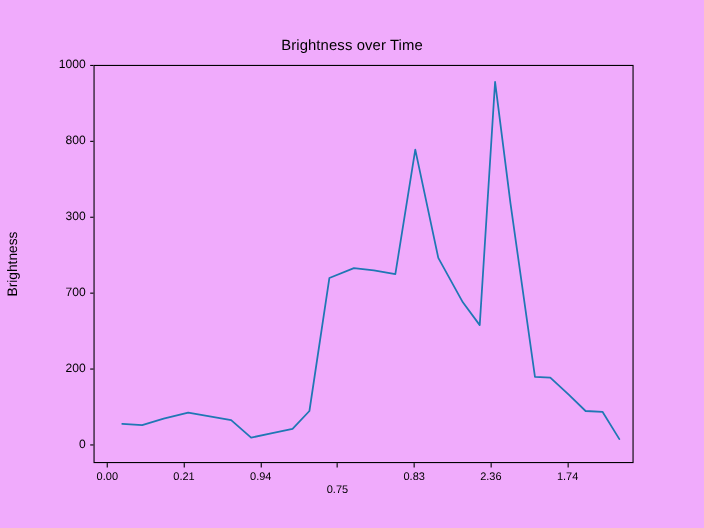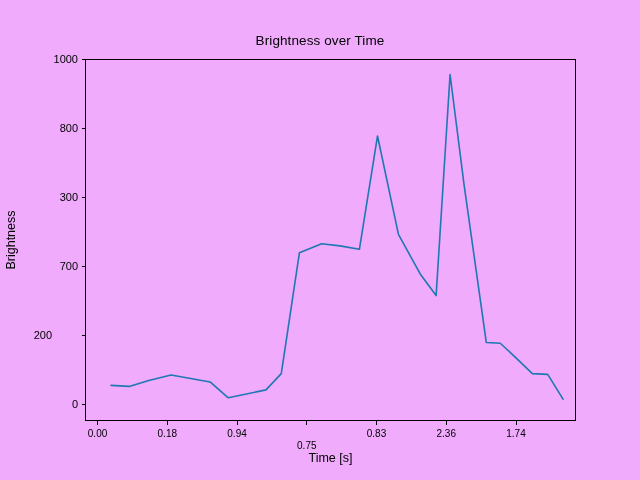--- a/index.html
+++ b/index.html
@@ -127,32 +127,31 @@
       <div class="xtick-mark" style="left: 97.054px; top: 421px;"></div>
       <div class="xtick-mark" style="left: 166.798px; top: 421px;"></div>
       <div class="xtick-mark" style="left: 236.543px; top: 421px;"></div>
       <div class="xtick-mark" style="left: 306.287px; top: 421px;"></div>
       <div class="xtick-mark" style="left: 376.031px; top: 421px;"></div>
       <div class="xtick-mark" style="left: 445.776px; top: 421px;"></div>
       <div class="xtick-mark" style="left: 515.52px; top: 421px;"></div>
     </div>
   <div id="ytick-labels-layer">
       <div class="ytick-label" style="right: 562px; top: 404.42px;">0</div>
-      <div class="ytick-label" style="right: 588px; top: 335.336px;">200</div>
+      <div class="ytick-label" style="right: 562px; top: 335.336px;">200</div>
       <div class="ytick-label" style="right: 562px; top: 266.252px;">700</div>
       <div class="ytick-label" style="right: 562px; top: 197.168px;">300</div>
       <div class="ytick-label" style="right: 562px; top: 128.084px;">800</div>
       <div class="ytick-label" style="right: 562px; top: 59px;">1000</div>
     </div>
   <div id="xtick-labels-layer">
       <div class="xtick-label" style="left: 97.554px; top: 428px;">0.00</div>
-      <div class="xtick-label" style="left: 167.298px; top: 428px;">0.18</div>
+      <div class="xtick-label" style="left: 167.298px; top: 428px;">0.21</div>
       <div class="xtick-label" style="left: 237.043px; top: 428px;">0.94</div>
       <div class="xtick-label" style="left: 306.787px; top: 440px;">0.75</div>
       <div class="xtick-label" style="left: 376.531px; top: 428px;">0.83</div>
       <div class="xtick-label" style="left: 446.276px; top: 428px;">2.36</div>
       <div class="xtick-label" style="left: 516.02px; top: 428px;">1.74</div>
     </div>
 
-  <div id="xlabel">Time [s]</div>
   <div id="ylabel">Brightness</div>
 
 </div>
 
 </body></html>

